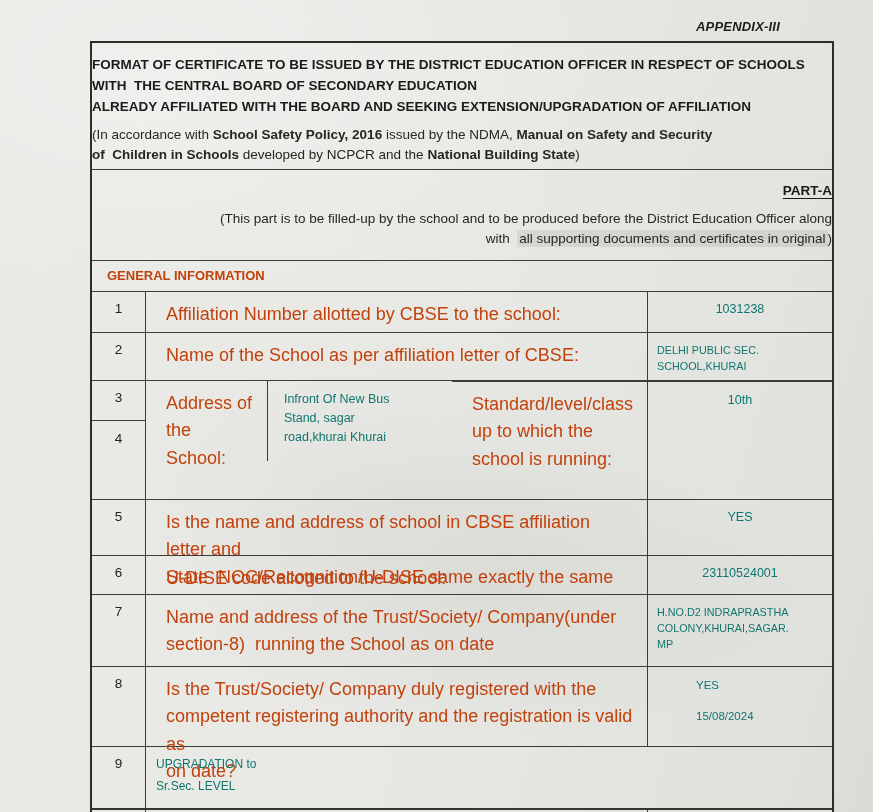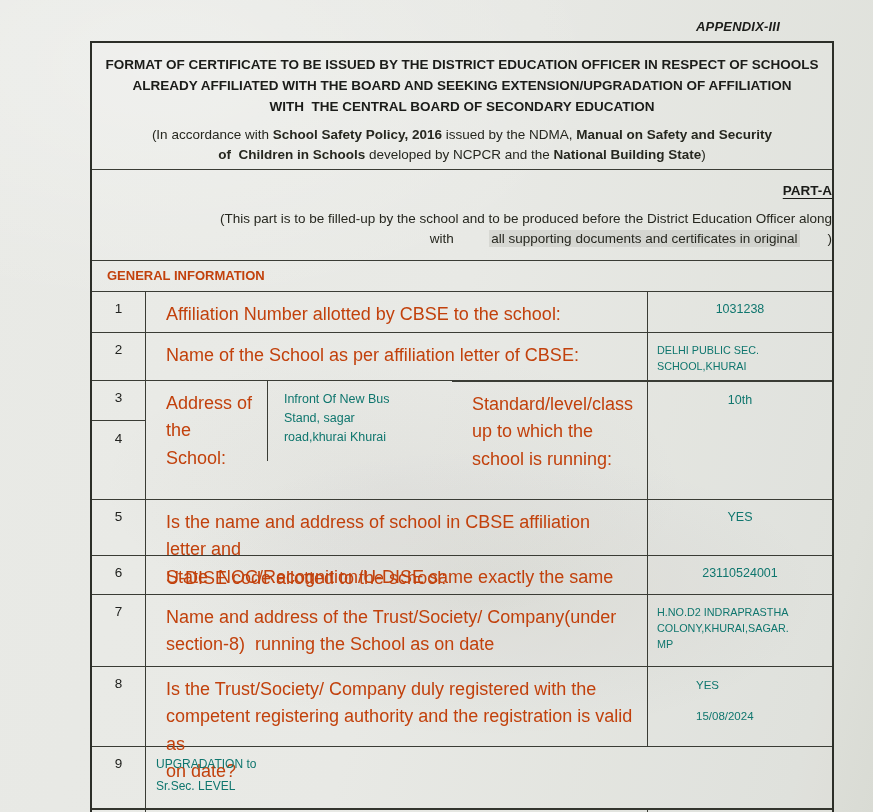--- a/index.html
+++ b/index.html
@@ -18,31 +18,31 @@
     font-weight:bold;font-size:13px;letter-spacing:.2px;color:#1d1e1b;font-style:italic;
   }
   .doc-table{
     position:absolute;left:90px;top:41px;width:744px;height:771px;
     border:2px solid #2c2e28;border-bottom:none;
     box-sizing:border-box;overflow:hidden;
     background:rgba(255,255,255,0.06);
   }
   .block{box-sizing:border-box;}
   
-  .header-block{height:126px;padding-top:11px;text-align:center;}
+  .header-block{height:126px;padding-top:11px;text-align:left;}
   .title-line{font-weight:bold;font-size:13.5px;line-height:21px;white-space:pre;color:#1b1c19;}
   .accordance{margin-top:8px;}
   .acc-line{font-size:13.5px;line-height:20px;color:#26271f;}
   .acc-line span{white-space:pre;}
   .acc-b{font-weight:bold;}
   
   .parta-block{height:91px;border-top:1.5px solid #3a3c35;text-align:right;box-sizing:border-box;}
   .parta-heading{margin-top:13px;font-weight:bold;font-size:13.5px;text-decoration:underline;text-underline-offset:3px;color:#1b1c19;}
   .parta-desc{margin-top:11px;font-size:13.5px;line-height:19.5px;color:#26271f;}
-  .parta-desc span{white-space:pre;margin-left:28px;}
+  .parta-desc span{white-space:pre;}
   .hl{background:rgba(70,70,60,0.10);padding:1px 2px;}
   
   .geninfo{height:31px;border-top:1.5px solid #3a3c35;box-sizing:border-box;
     padding:7px 0 0 15px;font-weight:bold;font-size:13px;color:#c2410c;}
   
   .trow{display:flex;border-top:1.5px solid #3a3c35;box-sizing:border-box;}
   .c-num{width:54px;flex:0 0 54px;border-right:1.5px solid #3a3c35;box-sizing:border-box;
     text-align:center;padding-top:9px;font-size:13.5px;color:#222320;}
   .c-label{flex:1;border-right:1.5px solid #3a3c35;box-sizing:border-box;
     padding:9px 14px 0 20px;font-size:18px;line-height:1.52;white-space:pre-wrap;color:#c2410c;}
@@ -75,22 +75,22 @@
 </style>
 </head>
 <body>
 
 <div class="appendix">APPENDIX-III</div>
 
 <div class="doc-table">
 
   <div class="block header-block">
     <div class="title-line">FORMAT OF CERTIFICATE TO BE ISSUED BY THE DISTRICT EDUCATION OFFICER IN RESPECT OF SCHOOLS</div>
+    <div class="title-line">WITH  THE CENTRAL BOARD OF SECONDARY EDUCATION</div>
     <div class="title-line">ALREADY AFFILIATED WITH THE BOARD AND SEEKING EXTENSION/UPGRADATION OF AFFILIATION</div>
-    <div class="title-line">WITH  THE CENTRAL BOARD OF SECONDARY EDUCATION</div>
     <div class="accordance">
       <div class="acc-line"><span>(In accordance with </span><span class="acc-b">School Safety Policy, 2016</span><span> issued by the NDMA, </span><span class="acc-b">Manual on Safety and Security</span></div>
       <div class="acc-line"><span class="acc-b">of  Children in Schools</span><span> developed by NCPCR and the </span><span class="acc-b">National Building State</span><span>)</span></div>
     </div>
   </div>
 
   <div class="block parta-block">
     <div class="parta-heading">PART-A</div>
     <div class="parta-desc">
       <div>(This part is to be filled-up by the school and to be produced before the District Education Officer along</div>

